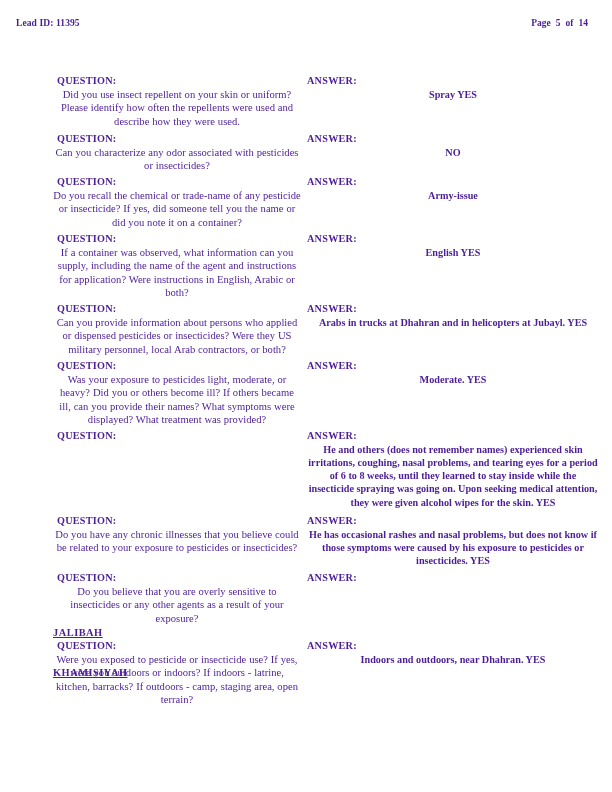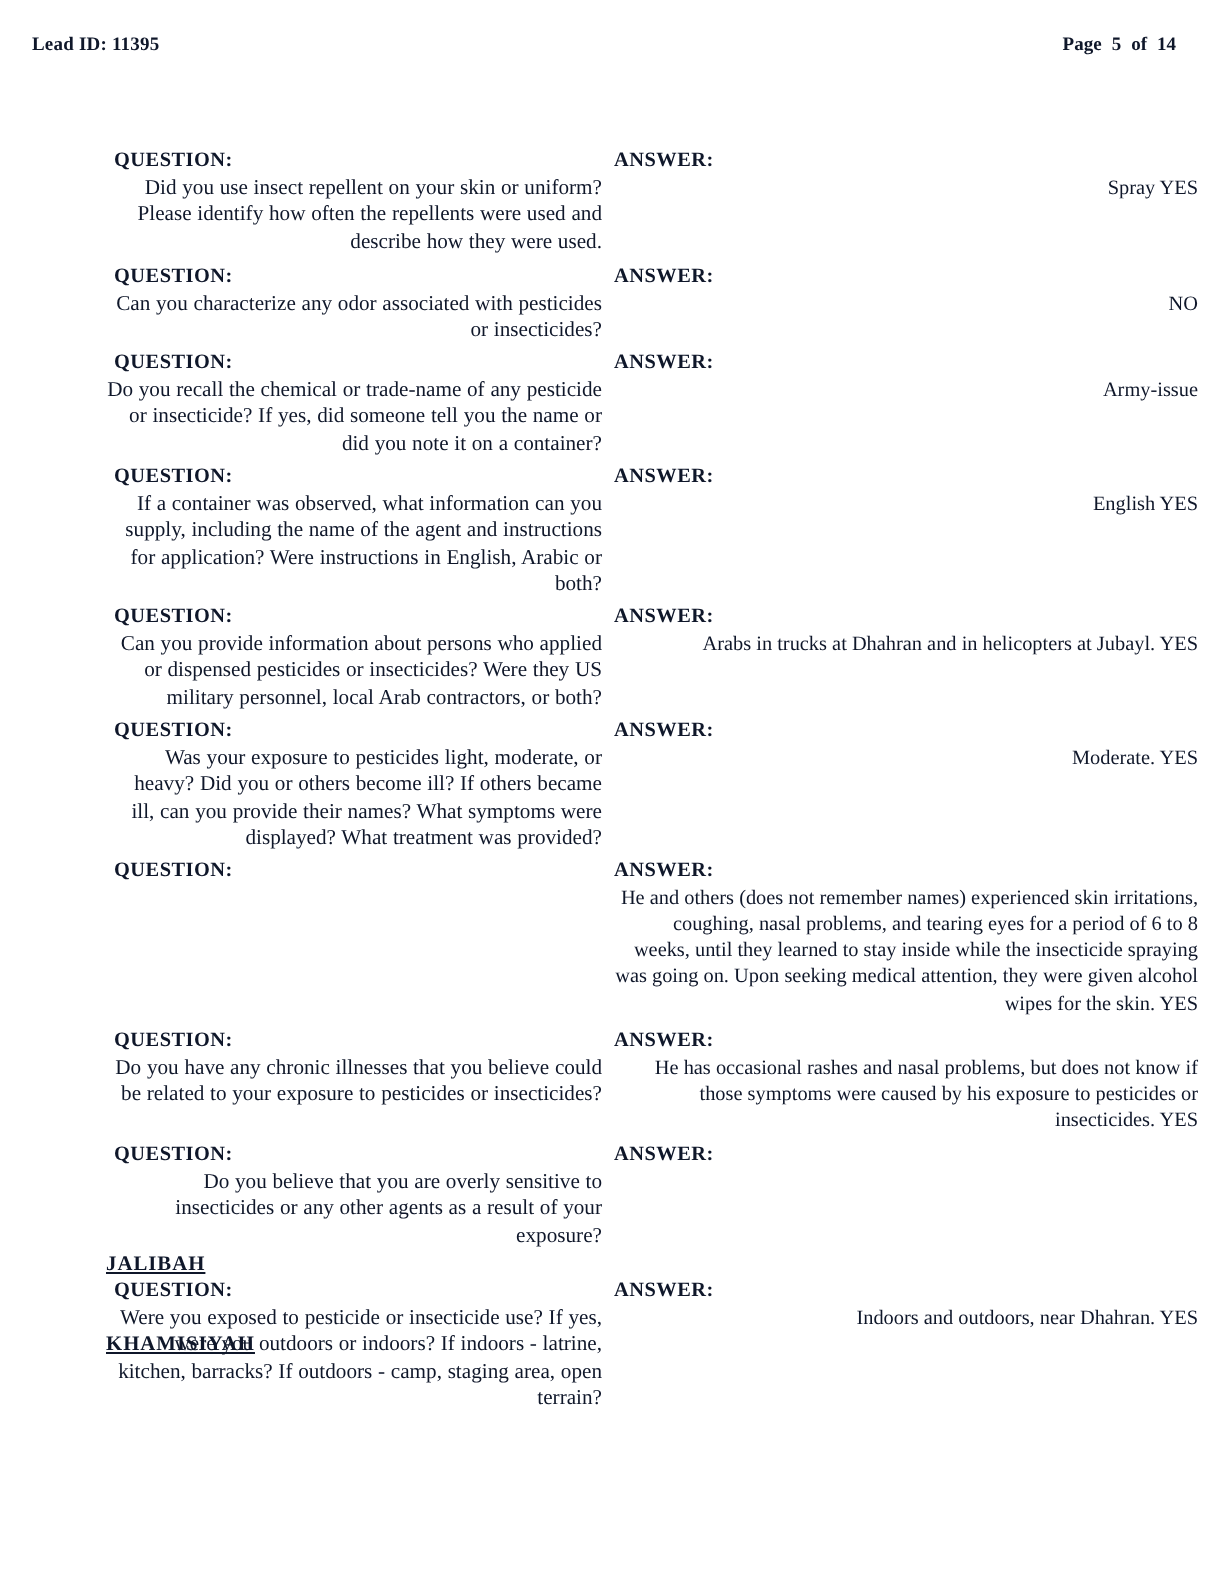--- a/index.html
+++ b/index.html
@@ -8,21 +8,21 @@
     padding: 0;
     background: #ffffff;
   }
   .page {
     position: relative;
     width: 612px;
     height: 792px;
     background: #ffffff;
     overflow: hidden;
     font-family: "Liberation Serif", "DejaVu Serif", serif;
-    color: #0f172a;
+    color: #4c1d95;
     -webkit-font-smoothing: antialiased;
   }
 
   
   .page-header {
     position: absolute;
     top: 18px;
     left: 0;
     width: 612px;
     height: 16px;
@@ -74,28 +74,29 @@
     letter-spacing: 0.25px;
     line-height: 13.2px;
     margin: 0 0 0.5px 0;
   }
   .label.indent { padding-left: 4px; }
 
   .qtext {
     font-size: 10.6px;
     line-height: 13.4px;
     margin: 0;
-    text-align: right;
+    text-align: center;
     word-spacing: 0.2px;
   }
   .atext {
     font-size: 10.2px;
     line-height: 13.2px;
     margin: 0;
-    text-align: right;
+    text-align: center;
+    font-weight: bold;
   }
 
   
   .section-heading {
     position: absolute;
     left: 53px;
     font-size: 10.4px;
     font-weight: bold;
     letter-spacing: 0.5px;
     text-decoration: underline;

